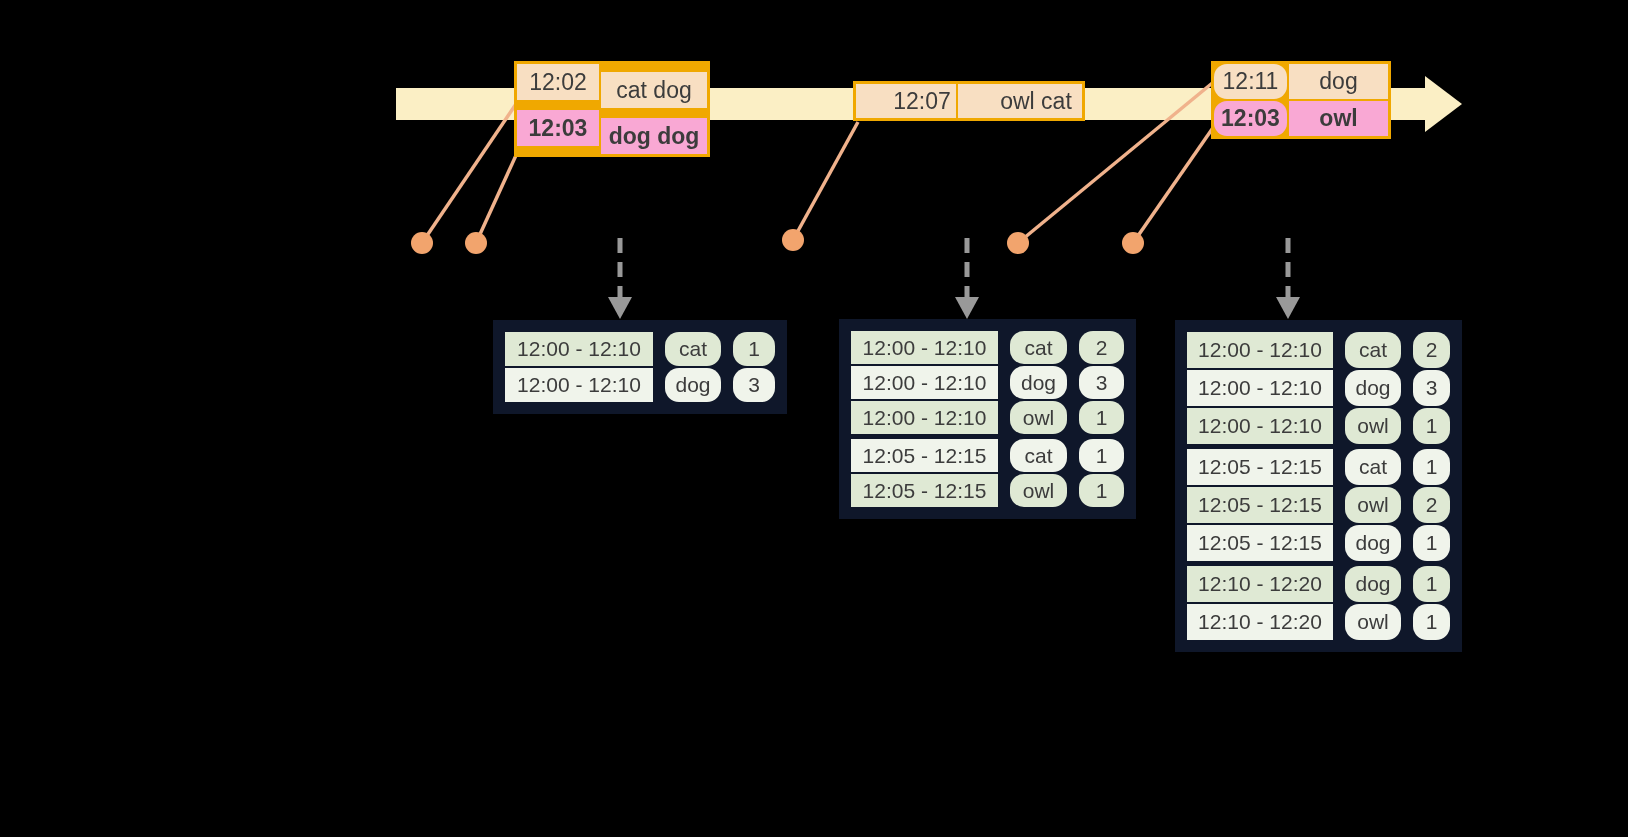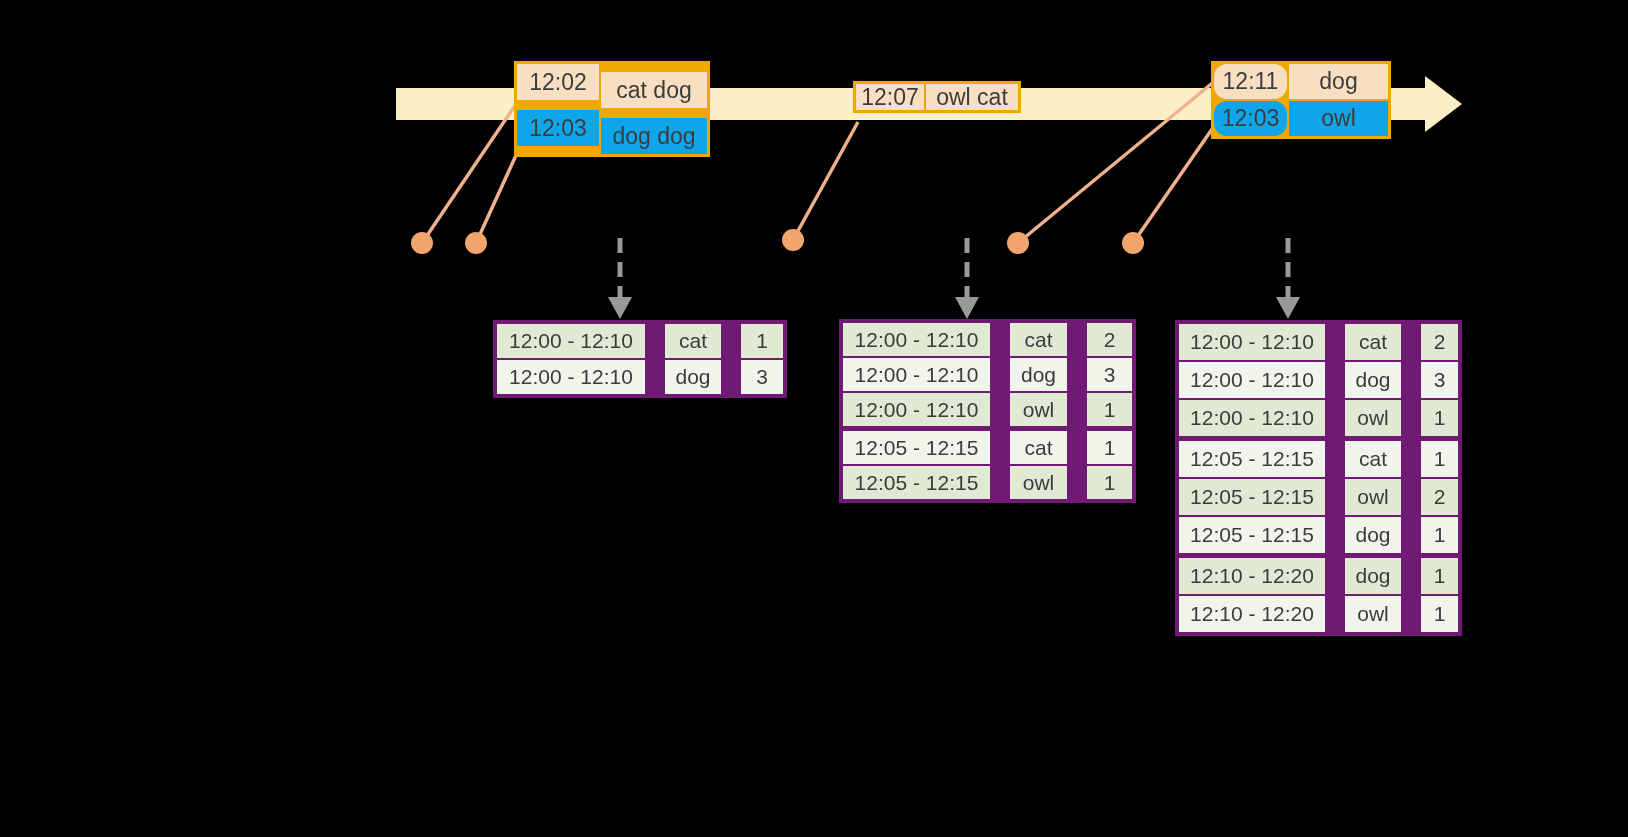--- a/index.html
+++ b/index.html
@@ -9,38 +9,38 @@
   }
   svg.overlay{position:absolute;left:0;top:0;z-index:1;}
 
   
   .ebox{position:absolute;z-index:2;background:#F0A800;padding:3px;}
   .erow{display:flex;}
   .erow + .erow{margin-top:2px;}
   .ecell{display:flex;align-items:center;justify-content:center;font-size:23px;}
   .ecell + .ecell{margin-left:2px;}
   .erow.peach .ecell{background:#F8DFC2;}
-  .erow.cream .ecell{background:#0ea5e9;}
+  .erow.cream .ecell{background:#f9a8d4;font-weight:bold;}
   #ebox1{left:514px;top:61px;}
   #ebox1 .ecell{height:36px;}
   #ebox1 .etime{width:82px;}  #ebox1 .eword{width:106px;margin-top:8px;}
   #ebox2{left:853px;top:81px;}
-  #ebox2 .ecell{height:26px;}
+  #ebox2 .ecell{height:34px;padding-left:32px;}
   #ebox2 .etime{width:68px;}  #ebox2 .eword{width:92px;}
   #ebox3{left:1211px;top:61px;}
   #ebox3 .ecell{height:35px;}
   #ebox3 .etime{width:73px;border-radius:13px;}  #ebox3 .eword{width:99px;}
 
   
-  .gtable{position:absolute;z-index:2;background:#701a75;padding:4px;}
+  .gtable{position:absolute;z-index:2;background:#0f172a;padding:12px;}
   .grow{display:flex;}
   .grow + .grow{margin-top:2px;}
   .grow.group{margin-top:5px;}
   .gcell{display:flex;align-items:center;justify-content:center;font-size:21px;}
-  .gcell + .gcell{margin-left:20px;}
+  .gcell + .gcell{margin-left:12px;border-radius:14px;}
   .grow.dark .gcell{background:#DFE9D4;}
   .grow.light .gcell{background:#F0F4EB;}
   #g1{left:493px;top:320px;}
   #g1 .gcell{height:34px;}
   #g1 .gwin{width:148px;} #g1 .gword{width:56px;} #g1 .gcount{width:42px;}
   #g2{left:839px;top:319px;}
   #g2 .gcell{height:33px;}
   #g2 .gwin{width:147px;} #g2 .gword{width:57px;} #g2 .gcount{width:45px;}
   #g3{left:1175px;top:320px;}
   #g3 .gcell{height:36px;}

